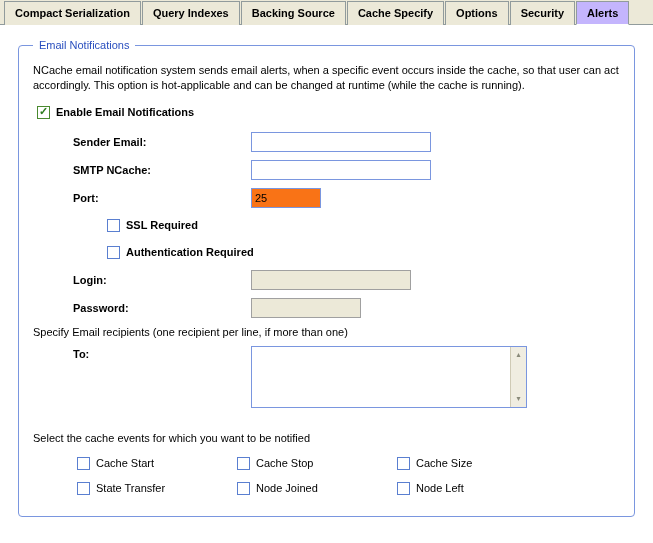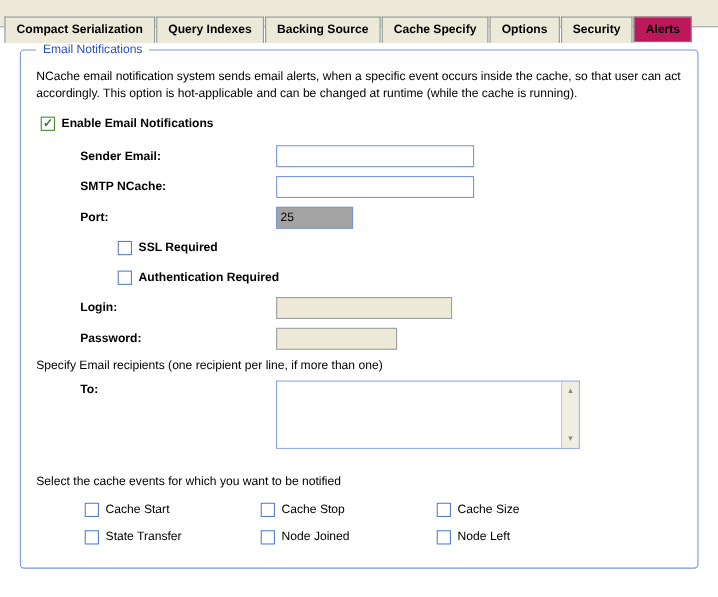--- a/index.html
+++ b/index.html
@@ -18,27 +18,27 @@
     border-bottom: 1px solid #919b9c;
     padding-left: 4px;
   }
   .tab {
     padding: 5px 10px 5px 10px;
     border: 1px solid #919b9c;
     border-bottom: none;
     background: #ece9d8;
     margin-right: 1px;
     position: relative;
-    top: 15px;
+    top: 1px;
     font-weight: bold;
     cursor: pointer;
     white-space: nowrap;
   }
   .tab.active {
-    background: #be185d;
+    background: #c4b5fd;
     border-bottom: 1px solid #fff;
   }
   .panel {
     background: #fff;
     padding: 14px 18px 30px 18px;
     min-height: 500px;
   }
   fieldset {
     border: 1px solid #7a96df;
     border-radius: 4px;
@@ -73,21 +73,21 @@
   }
   .txt {
     width: 180px;
     border: 1px solid #7a96df;
     background: #fff;
     height: 20px;
   }
   .txt-short {
     width: 70px;
     border: 1px solid #7a96df;
-    background: #a3a3a3;
+    background: #f97316;
     height: 20px;
   }
   .txt-disabled {
     width: 160px;
     border: 1px solid #a0a0a0;
     background: #ece9d8;
     height: 20px;
   }
   .txt-disabled-short {
     width: 110px;

